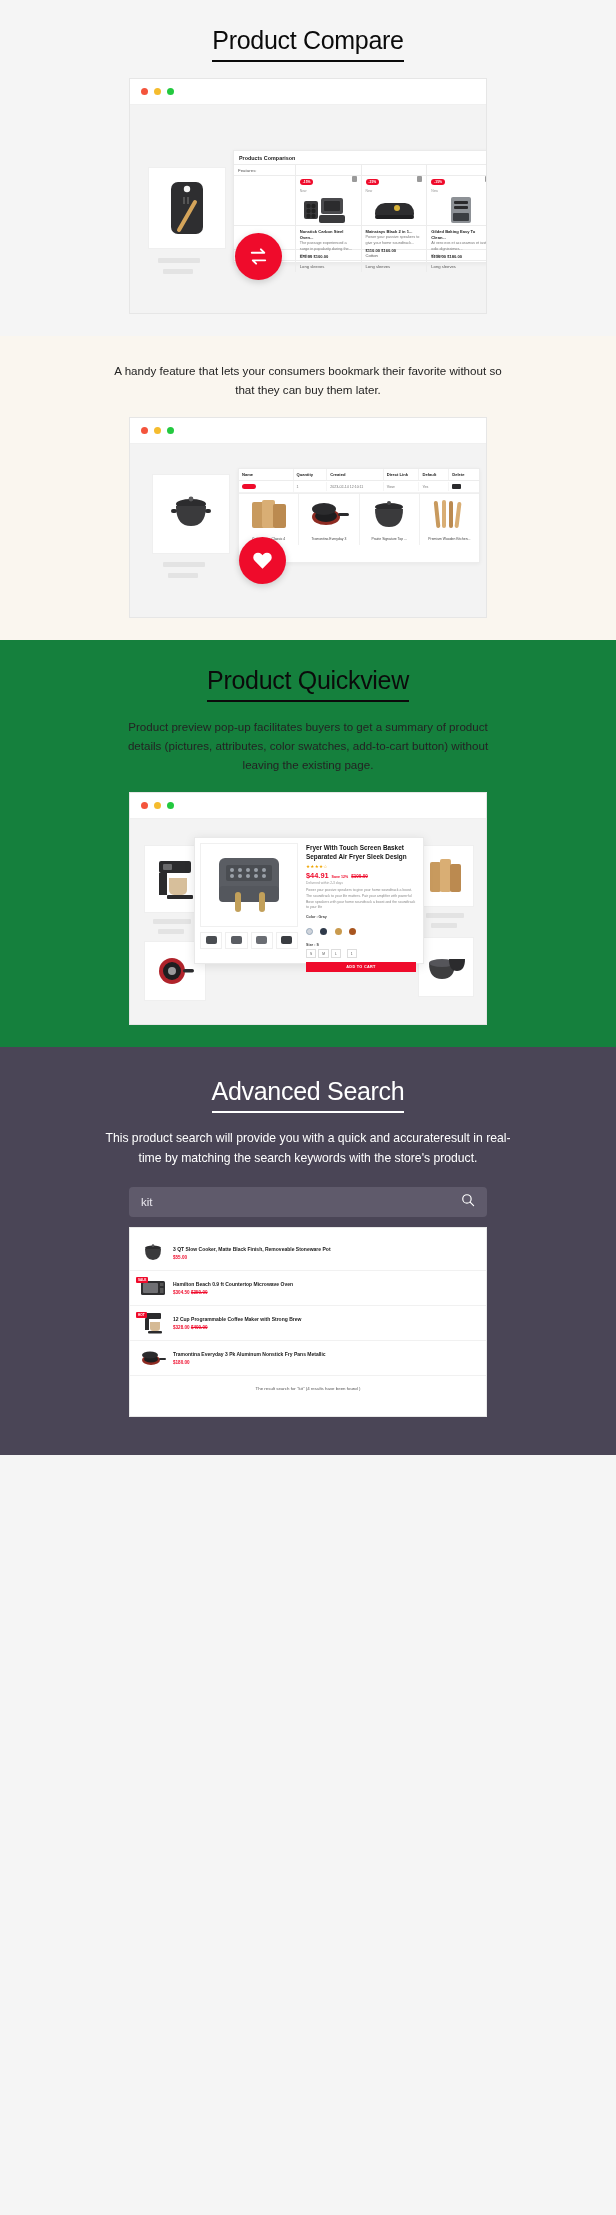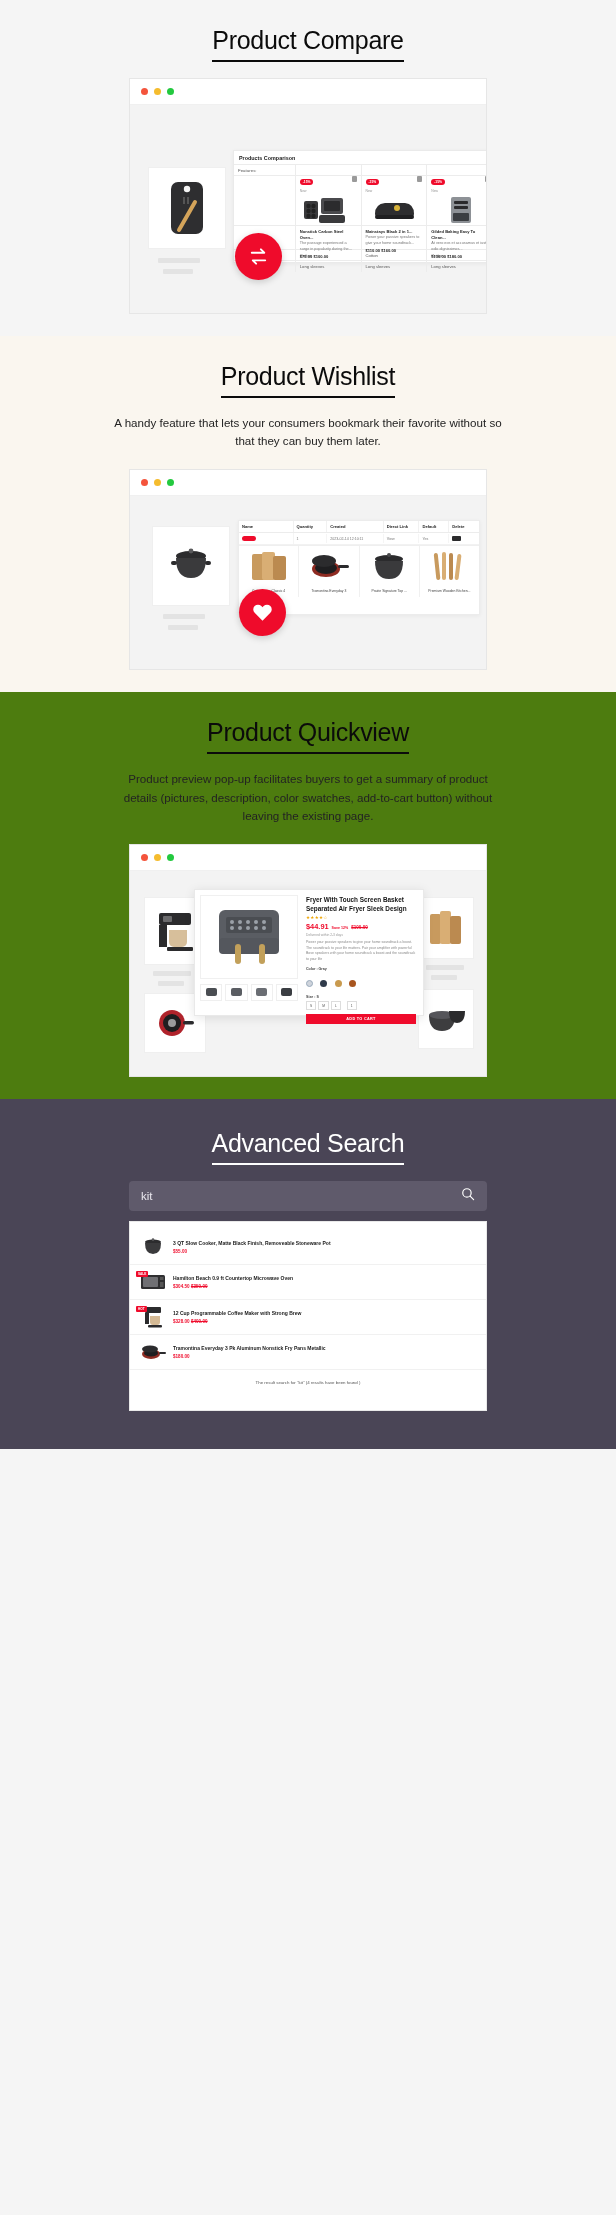--- a/index.html
+++ b/index.html
@@ -6,21 +6,21 @@
   body {
     width: 616px;
     font-family: "Liberation Sans", sans-serif;
     background: #f5f5f5;
     color: #111;
     -webkit-font-smoothing: antialiased;
   }
   .section { width: 616px; position: relative; }
   .sec-compare   { background: #f5f5f5; padding: 26px 0 22px; }
   .sec-wishlist  { background: #faf6ef; padding: 26px 0 22px; }
-  .sec-quickview { background: #4d7c0f; padding: 26px 0 22px; }
+  .sec-quickview { background: #15803d; padding: 26px 0 22px; }
   .sec-search    { background: #4a4556; padding: 30px 0 38px; }
 
   h2.sec-title {
     text-align: center;
     font-size: 25px;
     font-weight: 400;
     letter-spacing: -0.3px;
     color: #0b0b0b;
     padding-bottom: 5px;
     display: inline-block;
@@ -291,23 +291,20 @@
         <svg viewBox="0 0 24 24">
           <path d="M5 8h13l-3.5-3.5" stroke-linecap="round" stroke-linejoin="round"></path>
           <path d="M19 16H6l3.5 3.5" stroke-linecap="round" stroke-linejoin="round"></path>
         </svg>
       </div>
     </div>
   </div>
 </div>
 
 <div class="section sec-wishlist">
-  <div class="title-wrap">
-    <h2 class="sec-title">Product Wishlist</h2>
-  </div>
   <p class="sec-desc">A handy feature that lets your consumers bookmark their favorite without so that they can buy them later.</p>
 
   <div class="browser">
     <div class="browser-bar">
       <span class="dot r"></span>
       <span class="dot y"></span>
       <span class="dot g"></span>
     </div>
     <div class="stage" style="height:173px;">
 
@@ -389,21 +386,21 @@
         </svg>
       </div>
     </div>
   </div>
 </div>
 
 <div class="section sec-quickview">
   <div class="title-wrap">
     <h2 class="sec-title">Product Quickview</h2>
   </div>
-  <p class="sec-desc">Product preview pop-up facilitates buyers to get a summary of product details (pictures, description, color swatches, add-to-cart button) without leaving the existing page.</p>
+  <p class="sec-desc">Product preview pop-up facilitates buyers to get a summary of product details (pictures, attributes, color swatches, add-to-cart button) without leaving the existing page.</p>
 
   <div class="browser">
     <div class="browser-bar">
       <span class="dot r"></span>
       <span class="dot y"></span>
       <span class="dot g"></span>
     </div>
     <div class="stage" style="height:205px;">
 
       <div class="thumbcard" style="position:absolute;left:14px;top:26px;width:62px;height:68px;">
@@ -523,20 +520,21 @@
         </div>
       </div>
     </div>
   </div>
 </div>
 
 <div class="section sec-search">
   <div class="title-wrap">
     <h2 class="sec-title">Advanced Search</h2>
   </div>
+  <p class="sec-desc">This product search will provide you with a quick and accurateresult in real-time by matching the search keywords with the store's product.</p>
 
   <div class="search-box">
     <span class="search-val">kit</span>
     <span>
       <svg width="14" height="14" viewBox="0 0 20 20" style="fill:none;stroke:#ffffff;stroke-width:1.7;">
         <circle cx="8.5" cy="8.5" r="6"></circle>
           <path d="M13 13 L18 18" stroke-linecap="round"></path>
       </svg>
     </span>
   </div>

